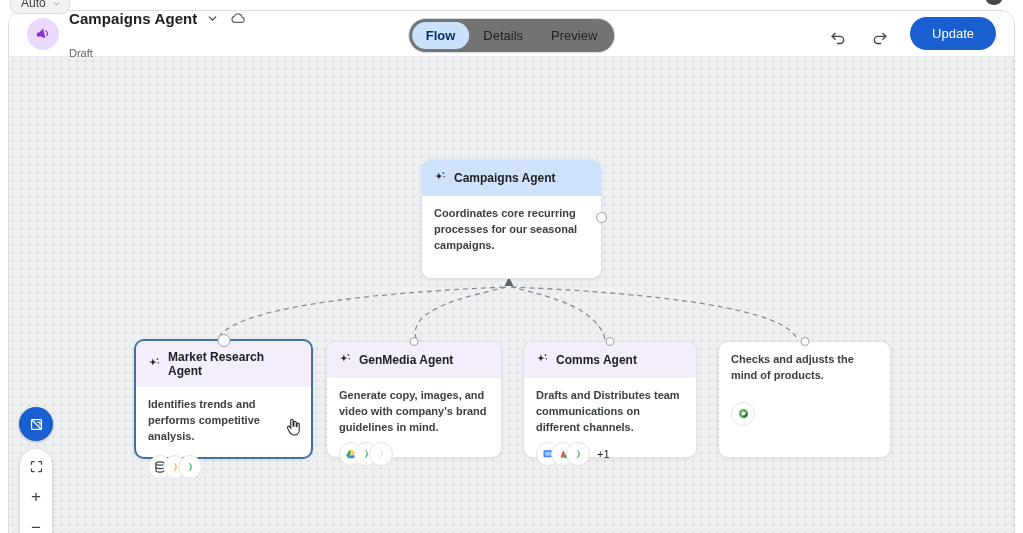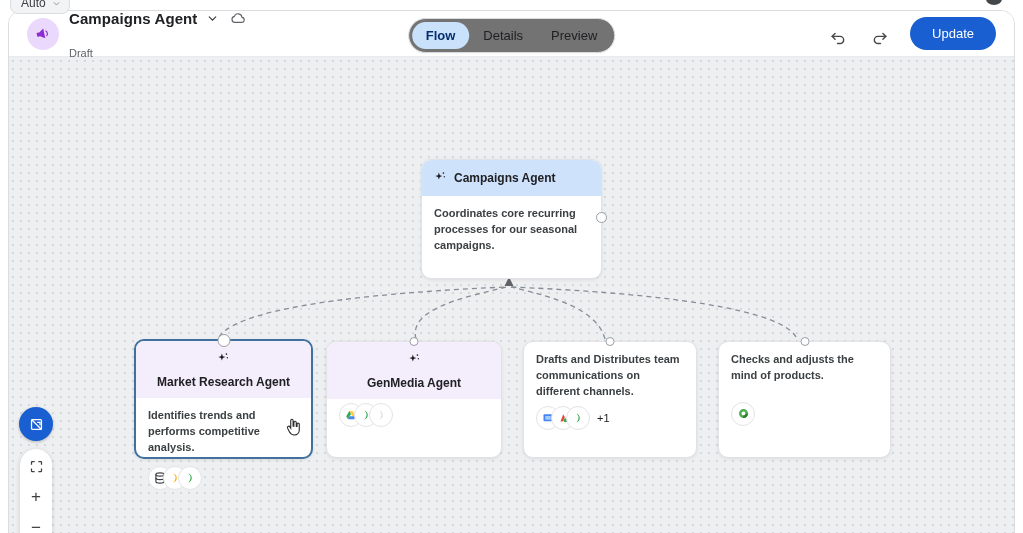--- a/index.html
+++ b/index.html
@@ -40,21 +40,21 @@
   .canvas { position:absolute; left:0; top:46px; width:1007px; height:494px; background:#edeff1;
     background-image:radial-gradient(circle, #d5d8db 1px, transparent 1.1px); background-size:8px 8px; }
 
   .connectors { position:absolute; inset:0; pointer-events:none; }
 
   .node { position:absolute; background:#fff; border:1px solid #e1e1e6; border-radius:10px;
     box-shadow:0 1px 3px rgba(60,64,67,.10); cursor:pointer; }
   .node.selected { border:2px solid #41709f; }
   .node-head { border-radius:9px 9px 0 0; padding:9px 12px; display:flex; align-items:center; gap:7px; }
   .node.root .node-head { background:#cfe2fc; }
-  .node.child .node-head { background:#f4edfc;flex-direction:column; }
+  .node.child .node-head { background:#f4edfc; }
   .node-title { font-size:12px; font-weight:700; color:#202124; }
   .node-body { padding:10px 12px 6px 12px; font-size:11px; color:#3c4043; line-height:1.45;font-weight:bold; }
   .chips { display:flex; align-items:center; padding:4px 10px 10px 12px; }
   .chip { width:24px; height:24px; border-radius:50%; background:#fff; border:1px solid #e3e3e6;
     display:flex; align-items:center; justify-content:center; }
   .chip + .chip { margin-left:-9px; }
   .more-count { font-size:11px; color:#202124; margin-left:7px; }
 
   .handle { position:absolute; background:#fff; border:1.5px solid #9aa0a6; border-radius:50%; }
   .handle.top { width:9px; height:9px; left:50%; top:-5px; transform:translateX(-50%); }
@@ -199,20 +199,21 @@
       <div class="node-head">
         <span>
           <svg width="13" height="13" viewBox="0 0 16 16">
               <path d="M6 3.2 L7.1 6.4 L10.3 7.5 L7.1 8.6 L6 11.8 L4.9 8.6 L1.7 7.5 L4.9 6.4 Z" fill="#1b1b1f"></path>
               <circle cx="11.6" cy="3.8" r="1" fill="#1b1b1f"></circle>
               <circle cx="12.7" cy="8.3" r=".8" fill="#1b1b1f"></circle>
             </svg>
         </span>
         <span class="node-title">GenMedia Agent</span>
       </div>
+      <div class="node-body" style="padding-bottom:2px">Generate copy, images, and video with company's brand guidelines in mind.</div>
       <div class="chips">
         <span class="chip">
           <svg width="12" height="12" viewBox="0 0 24 24">
             <path fill="#ffcf48" d="M8.6 4h6.8l6.1 10.6h-6.8z"></path>
             <path fill="#34a853" d="M8.6 4L2.5 14.6l3.4 5.9L12 10z"></path>
             <path fill="#4285f4" d="M6 20.5h12.2l3.3-5.9H9.4z"></path>
           </svg>
         </span>
         <span class="chip">
           <svg width="12" height="12" viewBox="0 0 24 24">
@@ -222,20 +223,30 @@
         <span class="chip">
           <svg width="12" height="12" viewBox="0 0 24 24">
               <path d="M9 3 a9.5 9.5 0 0 1 0 18 a12 12 0 0 0 0 -18" fill="#dadce0"></path>
             </svg>
         </span>
       </div>
     </div>
 
     <div class="node child" style="left:514px; top:284px; width:174px; height:117px;">
       <span class="handle top"></span>
+      <div class="node-head">
+        <span>
+          <svg width="13" height="13" viewBox="0 0 16 16">
+              <path d="M6 3.2 L7.1 6.4 L10.3 7.5 L7.1 8.6 L6 11.8 L4.9 8.6 L1.7 7.5 L4.9 6.4 Z" fill="#1b1b1f"></path>
+              <circle cx="11.6" cy="3.8" r="1" fill="#1b1b1f"></circle>
+              <circle cx="12.7" cy="8.3" r=".8" fill="#1b1b1f"></circle>
+            </svg>
+        </span>
+        <span class="node-title">Comms Agent</span>
+      </div>
       <div class="node-body" style="padding-bottom:2px">Drafts and Distributes team communications on different channels.</div>
       <div class="chips">
         <span class="chip">
           <svg width="12" height="12" viewBox="0 0 24 24">
               <rect x="3" y="4.5" width="18" height="14" rx="2" fill="#4285f4"></rect>
               <rect x="6.5" y="8" width="11" height="7.5" fill="#a8c7fa"></rect>
             </svg>
         </span>
         <span class="chip">
           <svg width="12" height="12" viewBox="0 0 24 24">

